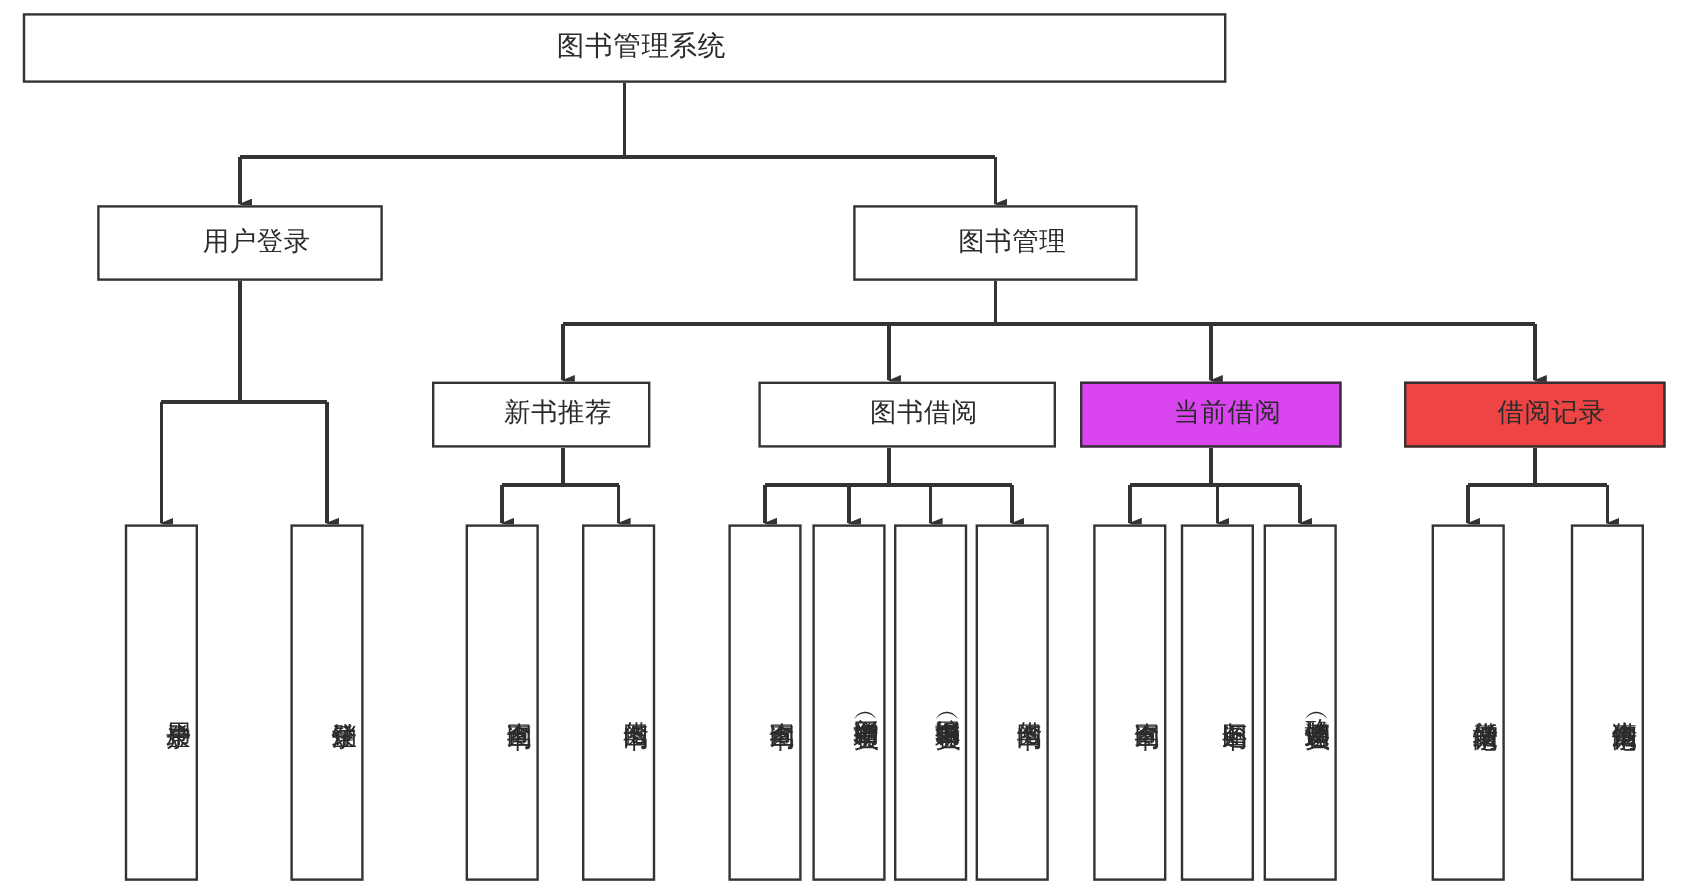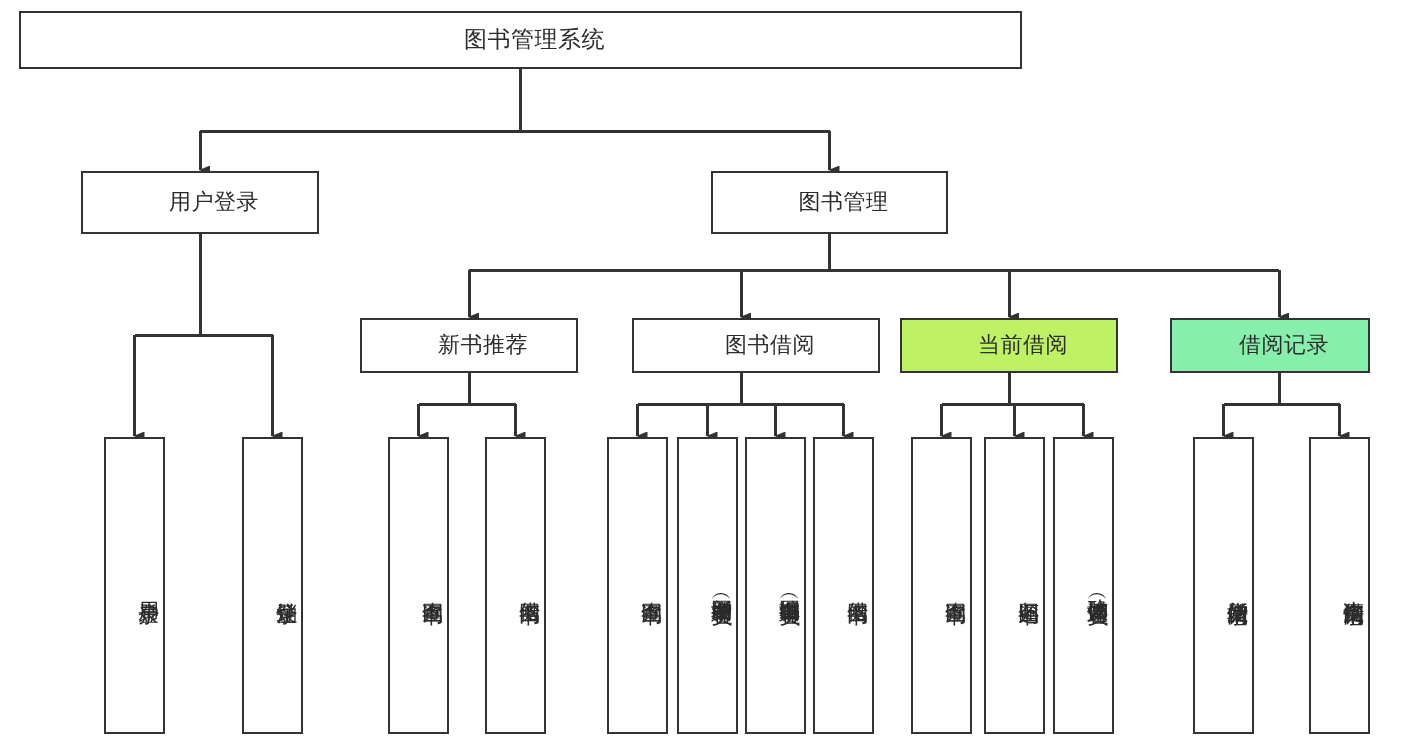--- a/index.html
+++ b/index.html
@@ -114,30 +114,30 @@
   <div id="node-layer">
       <div class="node-box level-0" style="left: 19px; top: 11px; width: 1003px; height: 58px; border-color: rgb(51, 51, 51); background: rgb(255, 255, 255);">
         <span class="node-label-h" style="color: rgb(43, 43, 43);">图书管理系统</span>
       </div>
       <div class="node-box level-1" style="left: 81px; top: 171px; width: 238px; height: 63px; border-color: rgb(51, 51, 51); background: rgb(255, 255, 255);">
         <span class="node-label-h" style="color: rgb(43, 43, 43);">用户登录</span>
       </div>
       <div class="node-box level-1" style="left: 711px; top: 171px; width: 237px; height: 63px; border-color: rgb(51, 51, 51); background: rgb(255, 255, 255);">
         <span class="node-label-h" style="color: rgb(43, 43, 43);">图书管理</span>
       </div>
-      <div class="node-box level-2" style="left: 360px; top: 318px; width: 218px; height: 55px; border-color: rgb(51, 51, 51); background: rgb(255, 255, 255);">
+      <div class="node-box level-2" style="left: 360px; top: 318px; width: 182px; height: 55px; border-color: rgb(51, 51, 51); background: rgb(255, 255, 255);">
         <span class="node-label-h" style="color: rgb(43, 43, 43);">新书推荐</span>
       </div>
       <div class="node-box level-2" style="left: 632px; top: 318px; width: 248px; height: 55px; border-color: rgb(51, 51, 51); background: rgb(255, 255, 255);">
         <span class="node-label-h" style="color: rgb(43, 43, 43);">图书借阅</span>
       </div>
-      <div class="node-box level-2" style="left: 900px; top: 318px; width: 218px; height: 55px; border-color: rgb(51, 51, 51); background: #bef264;">
+      <div class="node-box level-2" style="left: 900px; top: 318px; width: 218px; height: 55px; border-color: rgb(51, 51, 51); background: #d946ef;">
         <span class="node-label-h" style="color: rgb(43, 43, 43);">当前借阅</span>
       </div>
-      <div class="node-box level-2" style="left: 1170px; top: 318px; width: 200px; height: 55px; border-color: rgb(51, 51, 51); background: #86efac;">
+      <div class="node-box level-2" style="left: 1170px; top: 318px; width: 218px; height: 55px; border-color: rgb(51, 51, 51); background: #ef4444;">
         <span class="node-label-h" style="color: rgb(43, 43, 43);">借阅记录</span>
       </div>
       <div class="node-box level-2" style="left: 104px; top: 437px; width: 61px; height: 297px; border-color: rgb(51, 51, 51); background: rgb(255, 255, 255);">
         <span class="node-label-v" style="color: rgb(43, 43, 43);">用户登录</span>
       </div>
       <div class="node-box level-2" style="left: 242px; top: 437px; width: 61px; height: 297px; border-color: rgb(51, 51, 51); background: rgb(255, 255, 255);">
         <span class="node-label-v" style="color: rgb(43, 43, 43);">注销登录</span>
       </div>
       <div class="node-box level-3" style="left: 388px; top: 437px; width: 61px; height: 297px; border-color: rgb(51, 51, 51); background: rgb(255, 255, 255);">
         <span class="node-label-v" style="color: rgb(43, 43, 43);">查询图书</span>

